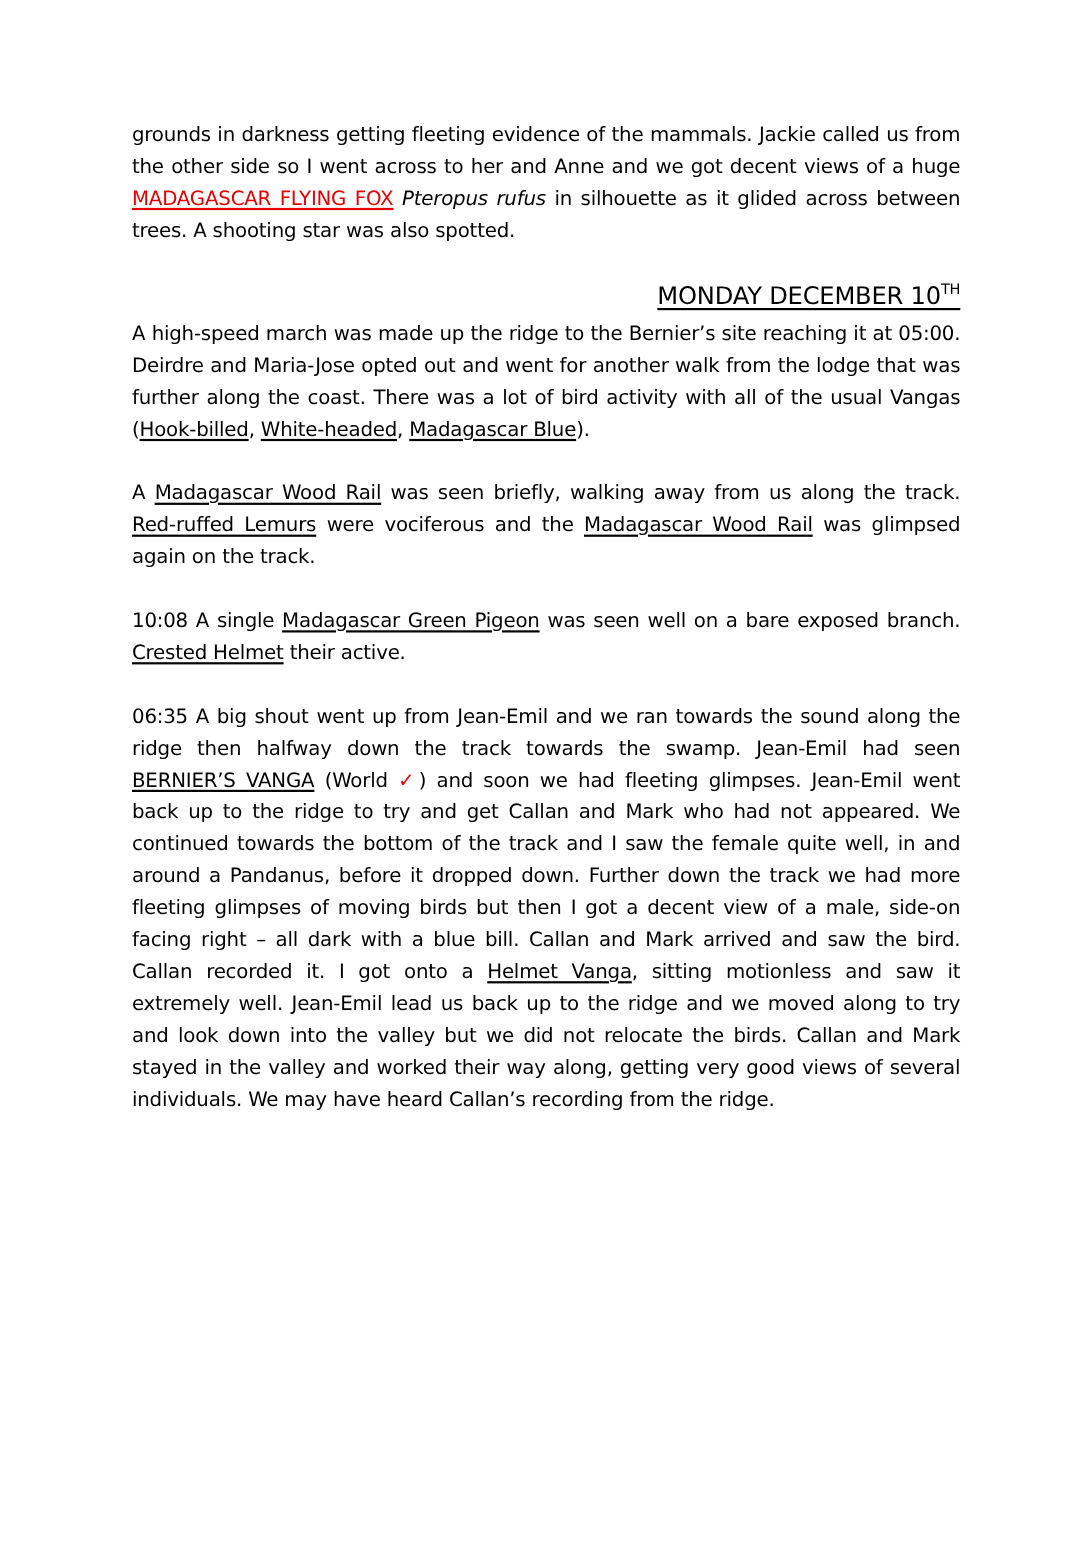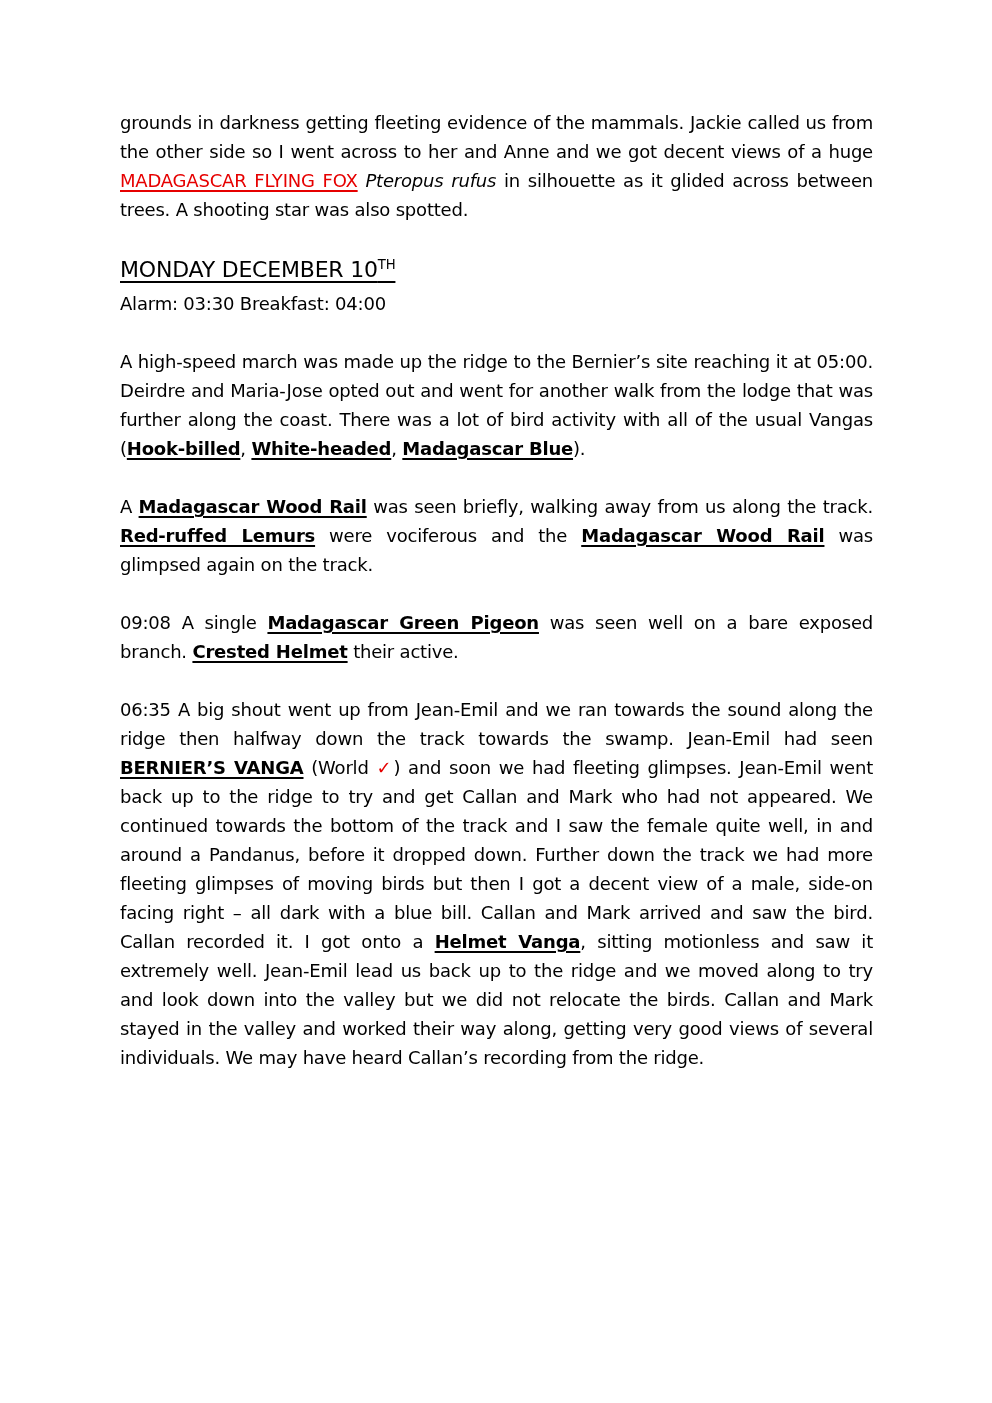--- a/index.html
+++ b/index.html
@@ -39,51 +39,50 @@
   }
   h2.heading{
     font-size:22px;
     line-height:34px;
     font-weight:normal;
     text-decoration:underline;
     text-decoration-thickness:2px;
     text-underline-offset:4px;
     margin:0 0 2px 0;
     letter-spacing:-0.2px;
+    text-align:right;
   }
   h2.heading sup{
     font-size:60%;
     line-height:0;
     vertical-align:super;
   }
   span.plain{color:var(--ink);}
   span.underline{
     text-decoration:underline;
     text-decoration-thickness:1.5px;
     text-underline-offset:3px;
-    font-weight:bold;
   }
   span.red-underline{
     color:var(--red);
     text-decoration:underline;
     text-decoration-thickness:1.5px;
     text-underline-offset:3px;
   }
   span.italic{font-style:italic;}
   span.check{
     color:var(--red);
     font-weight:bold;
   }
 </style>
 </head>
 <body>
 
 <div class="page">
   <main class="content">
       <p class="paragraph"><span class="plain">grounds in darkness getting fleeting evidence of the mammals. Jackie called us from the other side so I went across to her and Anne and we got decent views of a huge </span><span class="red-underline">MADAGASCAR FLYING FOX</span><span class="plain"> </span><span class="italic">Pteropus rufus</span><span class="plain"> in silhouette as it glided across between trees. A shooting star was also spotted.</span></p>
       <h2 class="heading"><span class="plain">MONDAY DECEMBER 10</span><sup class="">TH</sup></h2>
-      <p class="paragraph tight"><span class="plain">Alarm: 03:30 Breakfast: 04:00</span></p>
       <p class="paragraph"><span class="plain">A high-speed march was made up the ridge to the Bernier’s site reaching it at 05:00. Deirdre and Maria-Jose opted out and went for another walk from the lodge that was further along the coast. There was a lot of bird activity with all of the usual Vangas (</span><span class="underline">Hook-billed</span><span class="plain">, </span><span class="underline">White-headed</span><span class="plain">, </span><span class="underline">Madagascar Blue</span><span class="plain">).</span></p>
       <p class="paragraph"><span class="plain">A </span><span class="underline">Madagascar Wood Rail</span><span class="plain"> was seen briefly, walking away from us along the track. </span><span class="underline">Red-ruffed Lemurs</span><span class="plain"> were vociferous and the </span><span class="underline">Madagascar Wood Rail</span><span class="plain"> was glimpsed again on the track.</span></p>
-      <p class="paragraph"><span class="plain">09:08 A single </span><span class="underline">Madagascar Green Pigeon</span><span class="plain"> was seen well on a bare exposed branch. </span><span class="underline">Crested Helmet</span><span class="plain"> their active.</span></p>
+      <p class="paragraph"><span class="plain">10:08 A single </span><span class="underline">Madagascar Green Pigeon</span><span class="plain"> was seen well on a bare exposed branch. </span><span class="underline">Crested Helmet</span><span class="plain"> their active.</span></p>
       <p class="paragraph"><span class="plain">06:35 A big shout went up from Jean-Emil and we ran towards the sound along the ridge then halfway down the track towards the swamp. Jean-Emil had seen </span><span class="underline">BERNIER’S VANGA</span><span class="plain"> (World </span><span class="check">✓</span><span class="plain">) and soon we had fleeting glimpses. Jean-Emil went back up to the ridge to try and get Callan and Mark who had not appeared. We continued towards the bottom of the track and I saw the female quite well, in and around a Pandanus, before it dropped down. Further down the track we had more fleeting glimpses of moving birds but then I got a decent view of a male, side-on facing right – all dark with a blue bill. Callan and Mark arrived and saw the bird. Callan recorded it. I got onto a </span><span class="underline">Helmet Vanga</span><span class="plain">, sitting motionless and saw it extremely well. Jean-Emil lead us back up to the ridge and we moved along to try and look down into the valley but we did not relocate the birds. Callan and Mark stayed in the valley and worked their way along, getting very good views of several individuals. We may have heard Callan’s recording from the ridge.</span></p>
     </main>
 </div>
 
 </body></html>

